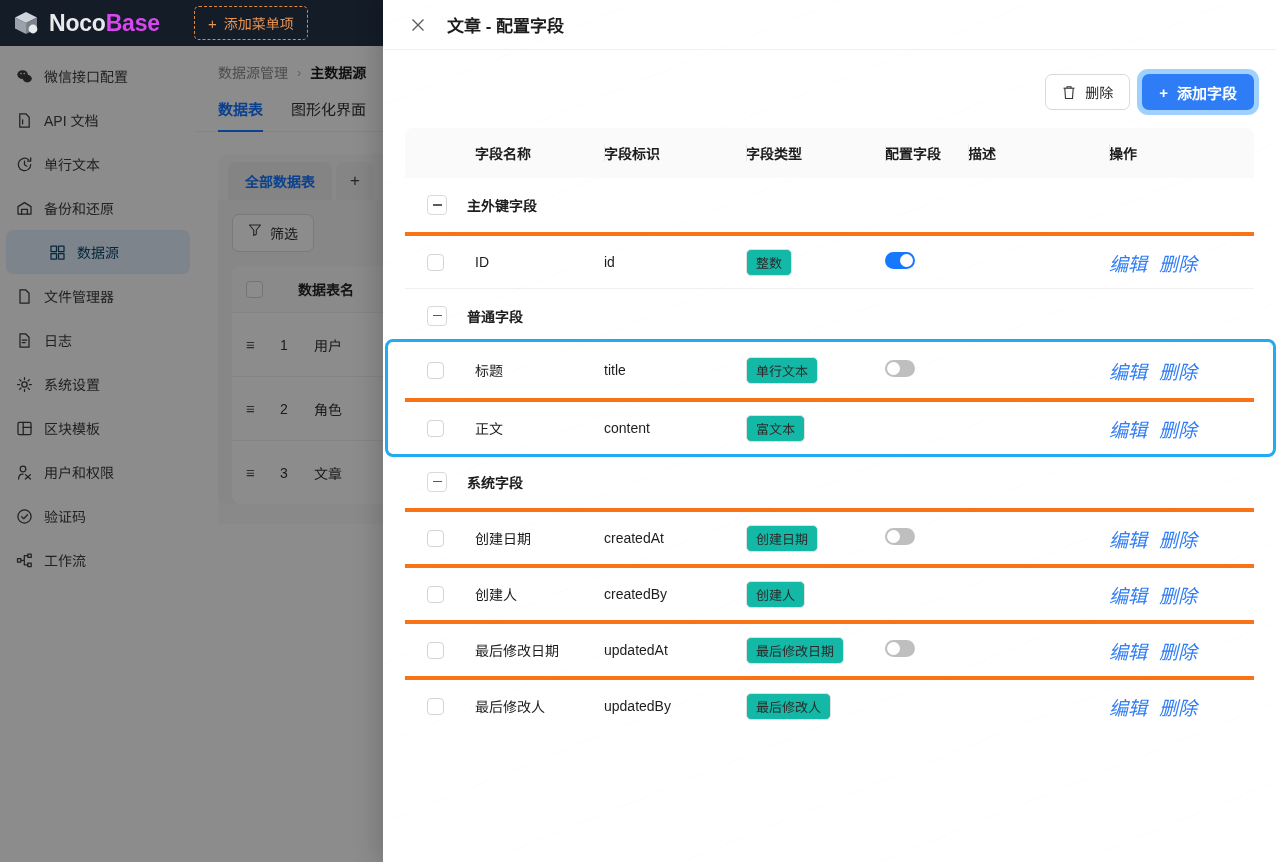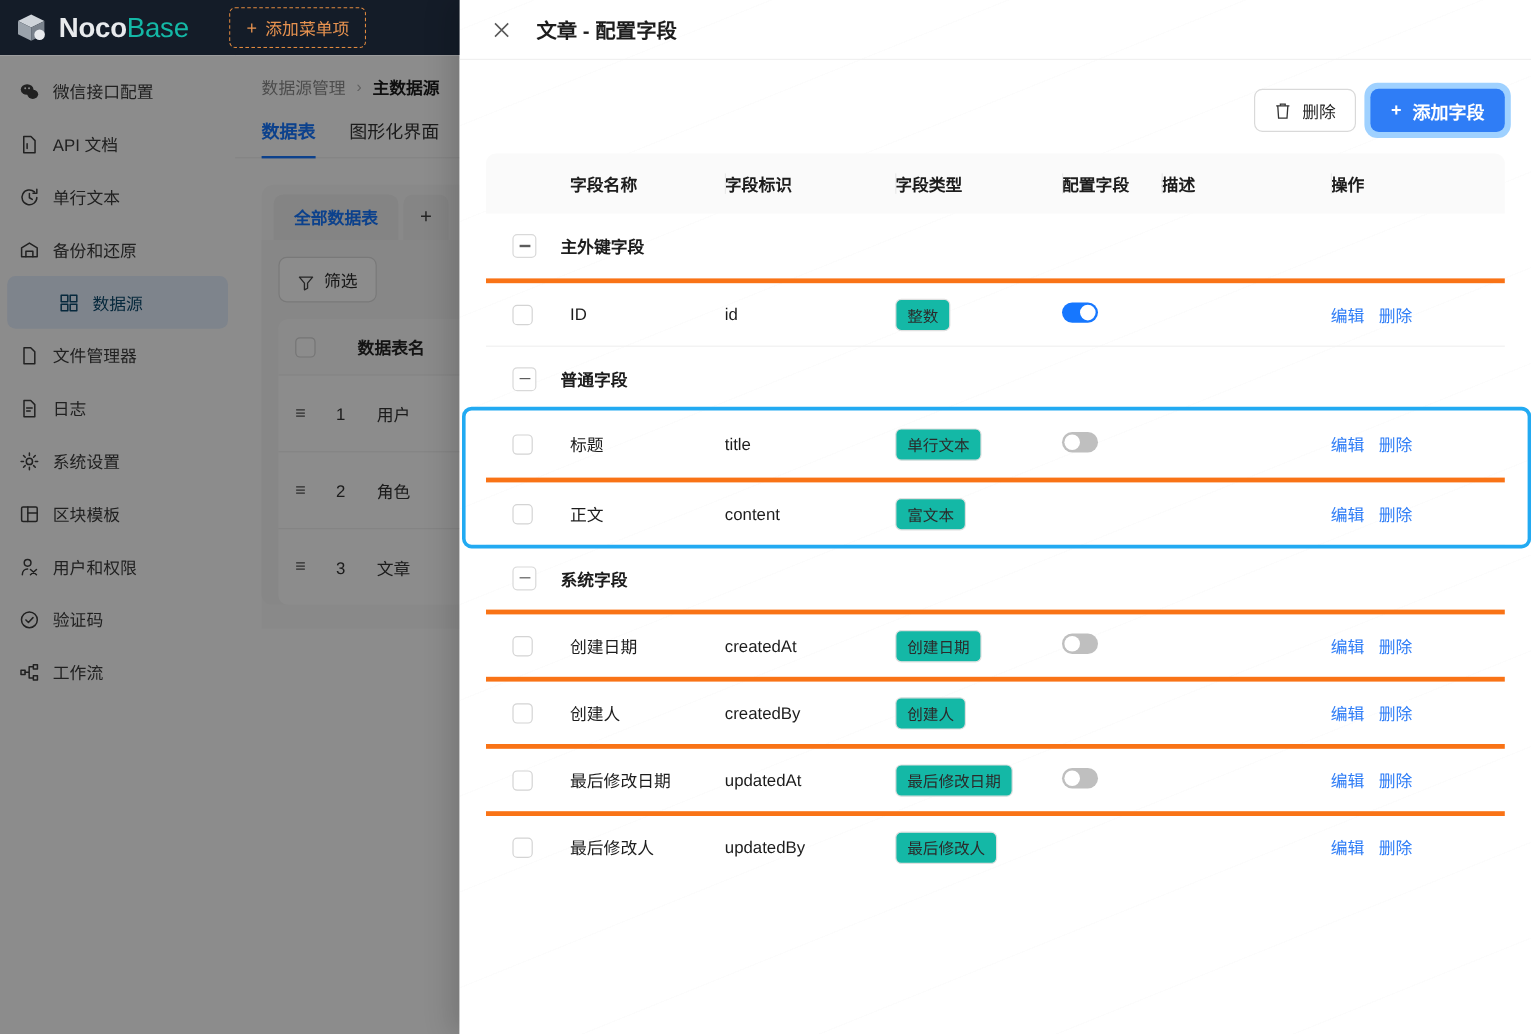--- a/index.html
+++ b/index.html
@@ -19,21 +19,21 @@
 
   .topbar {
     position: absolute; top: 0; left: 0; right: 0; height: 46px;
     background: #141c28;
     display: flex; align-items: center; padding-left: 14px;
   }
   .logo-wrap { display: flex; align-items: center; gap: 9px; }
   .logo-cube { width: 26px; height: 24px; display: block; }
   .logo-text { font-size: 23px; font-weight: 700; letter-spacing: -0.2px; line-height: 1; }
   .logo-text .noco { color: #e8eaed; }
-  .logo-text .base { color: #14b8a6; font-weight: 400; }
+  .logo-text .base { color: #d946ef; font-weight: 700; }
   .add-menu-btn {
     margin-left: 34px;
     border: 1px dashed #e0893f;
     color: #e89350;
     border-radius: 5px;
     font-size: 14px;
     padding: 6px 13px;
     display: flex; align-items: center; gap: 7px;
     background: transparent;
     white-space: nowrap;
@@ -82,21 +82,21 @@
     padding-bottom: 20px;
   }
   .sub-tabs { display: flex; padding: 8px 10px 0 10px; gap: 4px; align-items: flex-end; }
   .sub-tab {
     background: #f0f0f0; color: #1677ff; font-weight: 700; font-size: 14px;
     padding: 9px 17px; border-radius: 8px 8px 0 0; white-space: nowrap;
   }
   .sub-tab.plus-tab { font-weight: 400; color: #444; padding: 9px 14px; background: #f3f3f3; font-size: 17px; }
   .panel-body { background: #f6f6f6; border-radius: 0 8px 8px 8px; padding: 14px 14px 0 14px; }
   .filter-btn {
-    display: inline-flex; align-items: flex-end; gap: 8px;
+    display: inline-flex; align-items: flex-start; gap: 8px;
     border: 1px solid #dcdcdc; background: #fff; border-radius: 7px;
     padding: 8px 15px; font-size: 14px; color: #2b2b2b; white-space: nowrap;
   }
   .bg-table { margin-top: 14px; background: #fff; border-radius: 8px; }
   .bg-th {
     display: flex; align-items: center; height: 46px; padding: 0 0 0 14px;
     background: #fbfbfb; border-radius: 8px 8px 0 0; font-weight: 700; font-size: 14px;
   }
   .bg-tr {
     display: flex; align-items: center; height: 64px; padding: 0 0 0 14px;
@@ -201,21 +201,21 @@
   .toggle {
     width: 30px; height: 17px; border-radius: 9px; background: #bfbfbf;
     position: relative; display: inline-block;
   }
   .toggle.on { background: #1677ff; }
   .toggle::after {
     content: ""; position: absolute; top: 2px; left: 2px; width: 13px; height: 13px;
     border-radius: 50%; background: #fff;
   }
   .toggle.on::after { left: 15px; }
-  .act-links { display: flex; gap: 12px; color: #2f7df6; font-size: 14px; }
+  .act-links { display: flex; gap: 12px; color: #2f7df6; font-size: 19px; font-style: italic; }
   .act-links span { white-space: nowrap; }
 
   .hl-wrap { position: relative; }
   .hl-wrap::after {
     content: ""; position: absolute; left: -20px; right: -22px; top: -3px; bottom: -3px;
     border: 3px solid #22aaf2; border-radius: 8px; pointer-events: none;
   }
   .hl-wrap .ft-row:first-child { border-top: none; }
 </style>
 </head>

